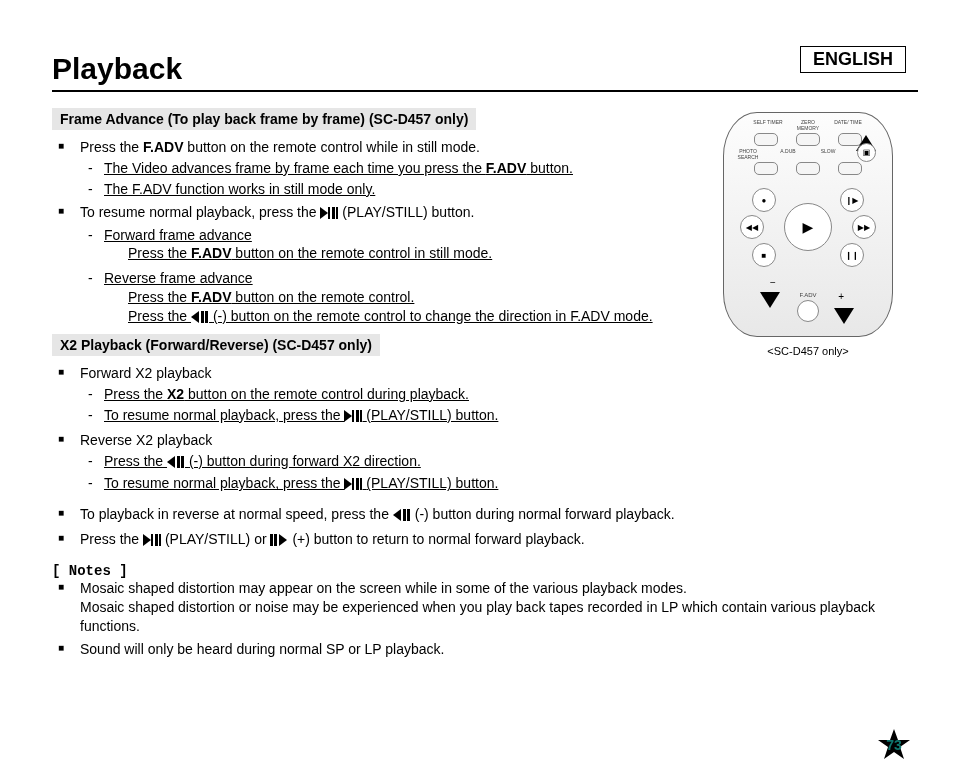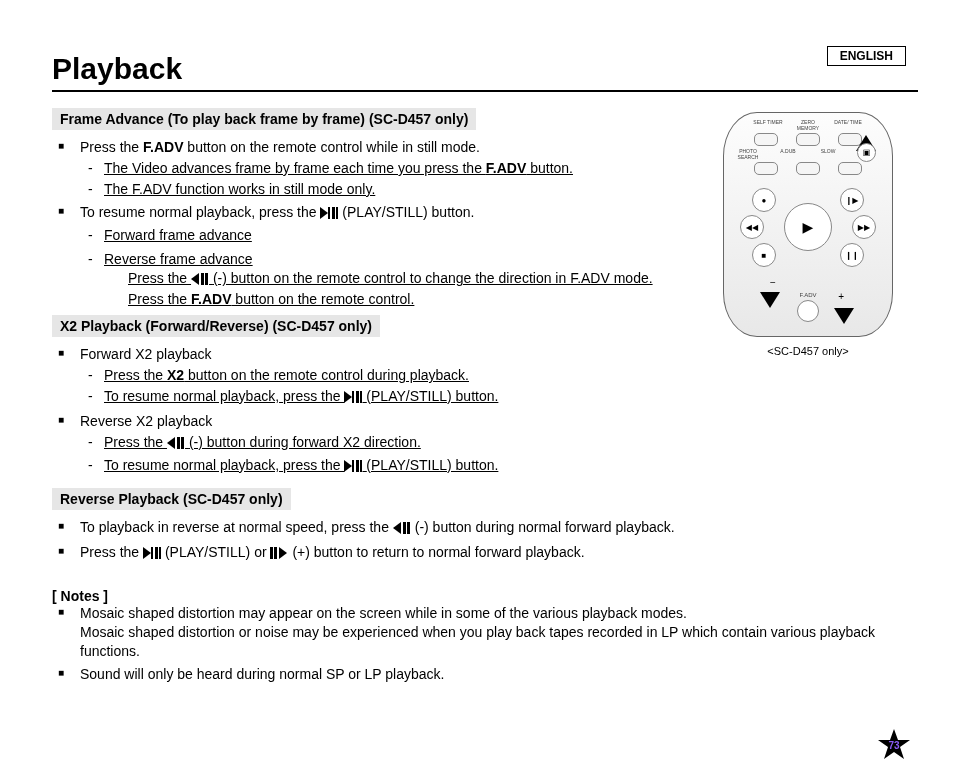--- a/index.html
+++ b/index.html
@@ -19,21 +19,21 @@
     box-sizing: border-box;
     padding: 28px 36px 0 52px;
   }
   .lang-box {
     position: absolute;
     top: 46px;
     right: 48px;
     border: 1.5px solid #000;
     padding: 2px 12px;
     font-weight: bold;
-    font-size: 12px;
+    font-size: 18px;
   }
   .title {
     font-size: 30px;
     font-weight: bold;
     margin: 24px 0 4px 0;
   }
   .title-rule {
     border: none;
     border-top: 2px solid #000;
     margin: 0 0 10px 0;
@@ -136,28 +136,28 @@
     position: absolute;
     left: 8px;
     top: 0;
   }
   .sub-indent { padding-left: 24px; display:block; }
   b { font-weight: bold; }
   .icon {
     display: inline-block;
     vertical-align: -2px;
   }
-  .notes-title { font-size:14px; font-weight:bold; margin-top:24px; }
+  .notes-title { font-size:14px; font-weight:bold; margin-top:12px;font-family:Liberation Mono, monospace; }
   .page-num-badge {
     position: absolute;
     bottom: 18px;
     right: 44px;
     width: 32px; height: 32px;
     display:flex; align-items:center; justify-content:center;
-    font-weight:bold; font-size:10px; color:#8b5cf6;
+    font-weight:bold; font-size:14px; color:#0f766e;
   }
   .page-num-badge svg { position:absolute; top:0; left:0; }
   .page-num-badge span { position:relative; z-index:1; }
   .reverse-section { margin-top: 4px; }
   .caption { font-size:11px; color:#000; }
 </style>
 </head>
 <body>
 
 <div class="page">
@@ -188,34 +188,37 @@
           <span class="icon"><svg width="18" height="12">
                 <polygon points="0,0 8,6 0,12" fill="#000"></polygon>
                 <rect x="8" y="0" width="2" height="12" fill="#000"></rect>
                 <rect x="12" y="0" width="3" height="12" fill="#000"></rect>
                 <rect x="16" y="0" width="3" height="12" fill="#000"></rect>
               </svg></span>
           <span>(PLAY/STILL) button.</span>
           <ul class="dashes">
             <li>
               <span>Forward frame advance</span>
+              <span class="sub-indent">
+                <span>Press the </span><b>F.ADV</b><span> button on the remote control in still mode.</span>
+              </span>
             </li>
             <li style="margin-top:6px;">
               <span>Reverse frame advance</span>
+              <span class="sub-indent">
+                <span>Press the </span><b>F.ADV</b><span> button on the remote control.</span>
+              </span>
               <span class="sub-indent">
                 <span>Press the </span>
                 <span class="icon"><svg width="18" height="12">
                       <polygon points="8,0 0,6 8,12" fill="#000"></polygon>
                       <rect x="10" y="0" width="3" height="12" fill="#000"></rect>
                       <rect x="14" y="0" width="3" height="12" fill="#000"></rect>
                     </svg></span>
                 <span>(-) button on the remote control to change the direction in F.ADV mode.</span>
-              </span>
-              <span class="sub-indent">
-                <span>Press the </span><b>F.ADV</b><span> button on the remote control.</span>
               </span>
             </li>
           </ul>
         </li>
       </ul>
 
       <div class="section-heading fullwidth-heading">X2 Playback (Forward/Reverse) (SC-D457 only)</div>
 
       <ul class="bullets">
         <li>
@@ -302,21 +305,20 @@
           <div class="fadv-btn"></div>
         </div>
         <div class="tri-down"></div>
         <div class="tri-down2"></div>
       </div>
       <div class="caption">&lt;SC-D457 only&gt;</div>
     </div>
   </div>
 
   <div class="reverse-section">
-    <div class="section-heading fullwidth-heading">Reverse Playback (SC-D457 only)</div>
     <ul class="bullets">
       <li>
         <span>To playback in reverse at normal speed, press the </span>
         <span class="icon"><svg width="18" height="12">
               <polygon points="8,0 0,6 8,12" fill="#000"></polygon>
               <rect x="10" y="0" width="3" height="12" fill="#000"></rect>
               <rect x="14" y="0" width="3" height="12" fill="#000"></rect>
             </svg></span>
         <span>(-) button during normal forward playback.</span>
       </li>

